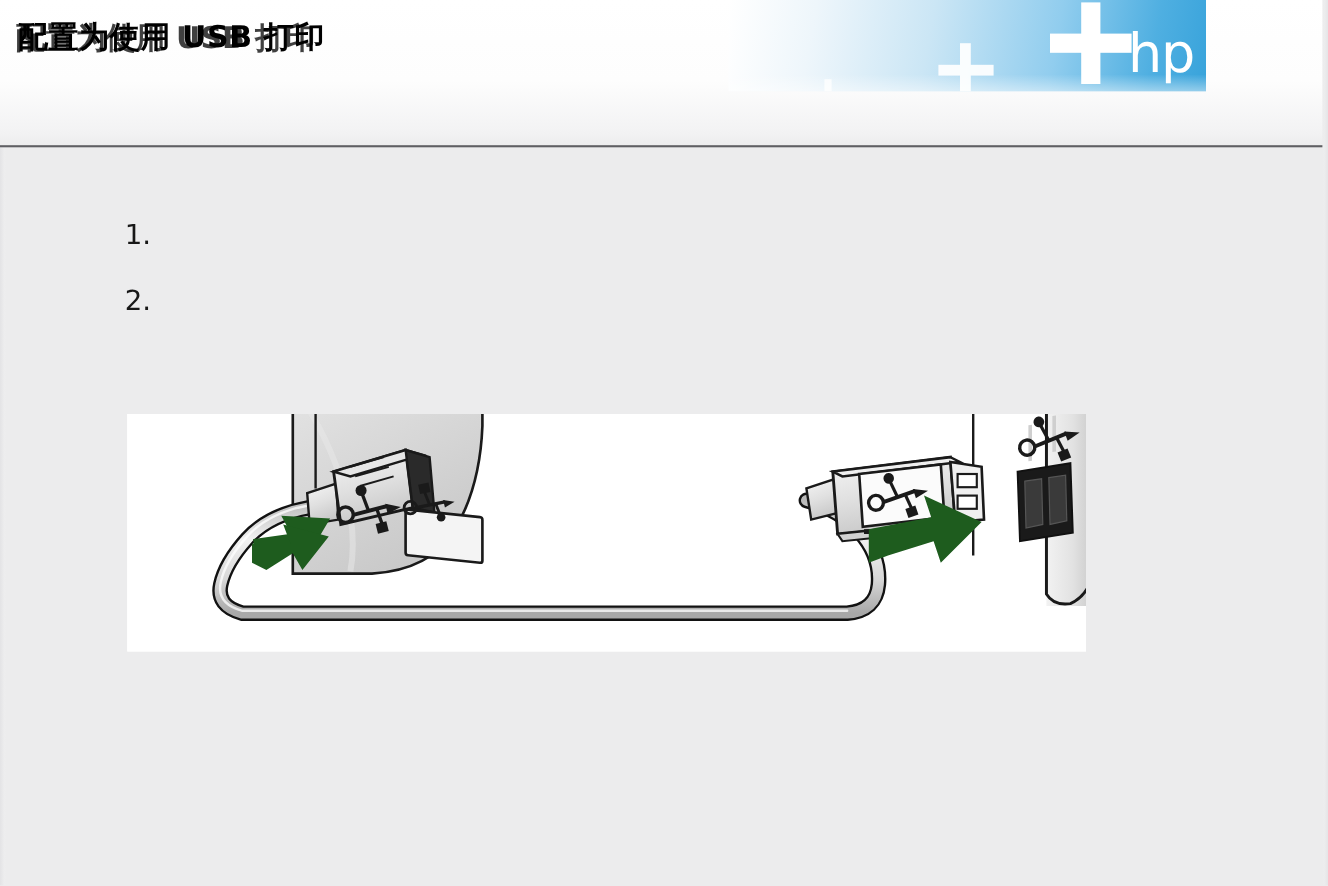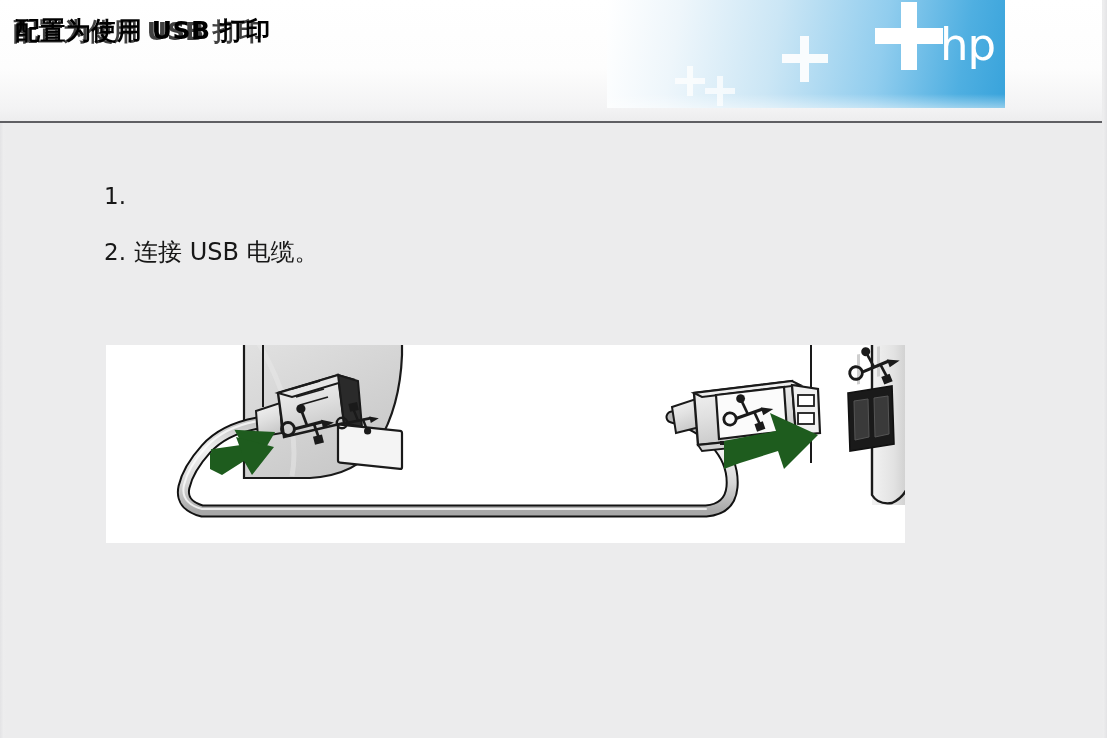--- a/index.html
+++ b/index.html
@@ -81,21 +81,21 @@
     line-height: 1.2;
     pointer-events: none;
   }
 
   
   .hp-banner {
     position: absolute;
     left: 607px;
     top: 0;
     width: 398px;
-    height: 108px;
+    height: 76px;
     background: linear-gradient(100deg,
                  rgba(255,255,255,1) 0%,
                  rgba(238,246,251,1) 18%,
                  rgba(203,230,245,1) 42%,
                  rgba(145,205,238,1) 68%,
                  rgba(79,175,225,1) 88%,
                  rgba(56,163,219,1) 100%);
     overflow: hidden;
   }
   .hp-banner .shade-bottom {
@@ -216,21 +216,20 @@
   </div>
 
   <div class="steps">
 
     <div class="step">
       <span class="step-num">1.</span>
     </div>
 
     <div class="step">
       <span class="step-num">2.</span>
-      <span class="step-text">连接 USB 电缆。</span>
     </div>
 
   </div>
 
   <div class="illustration">
     <svg viewBox="0 0 799 198" xmlns="http://www.w3.org/2000/svg">
 
       <defs>
         <linearGradient id="printerGrad" x1="0" y1="0" x2="0.6" y2="1">
           <stop offset="0%" stop-color="#e2e2e2"></stop>

